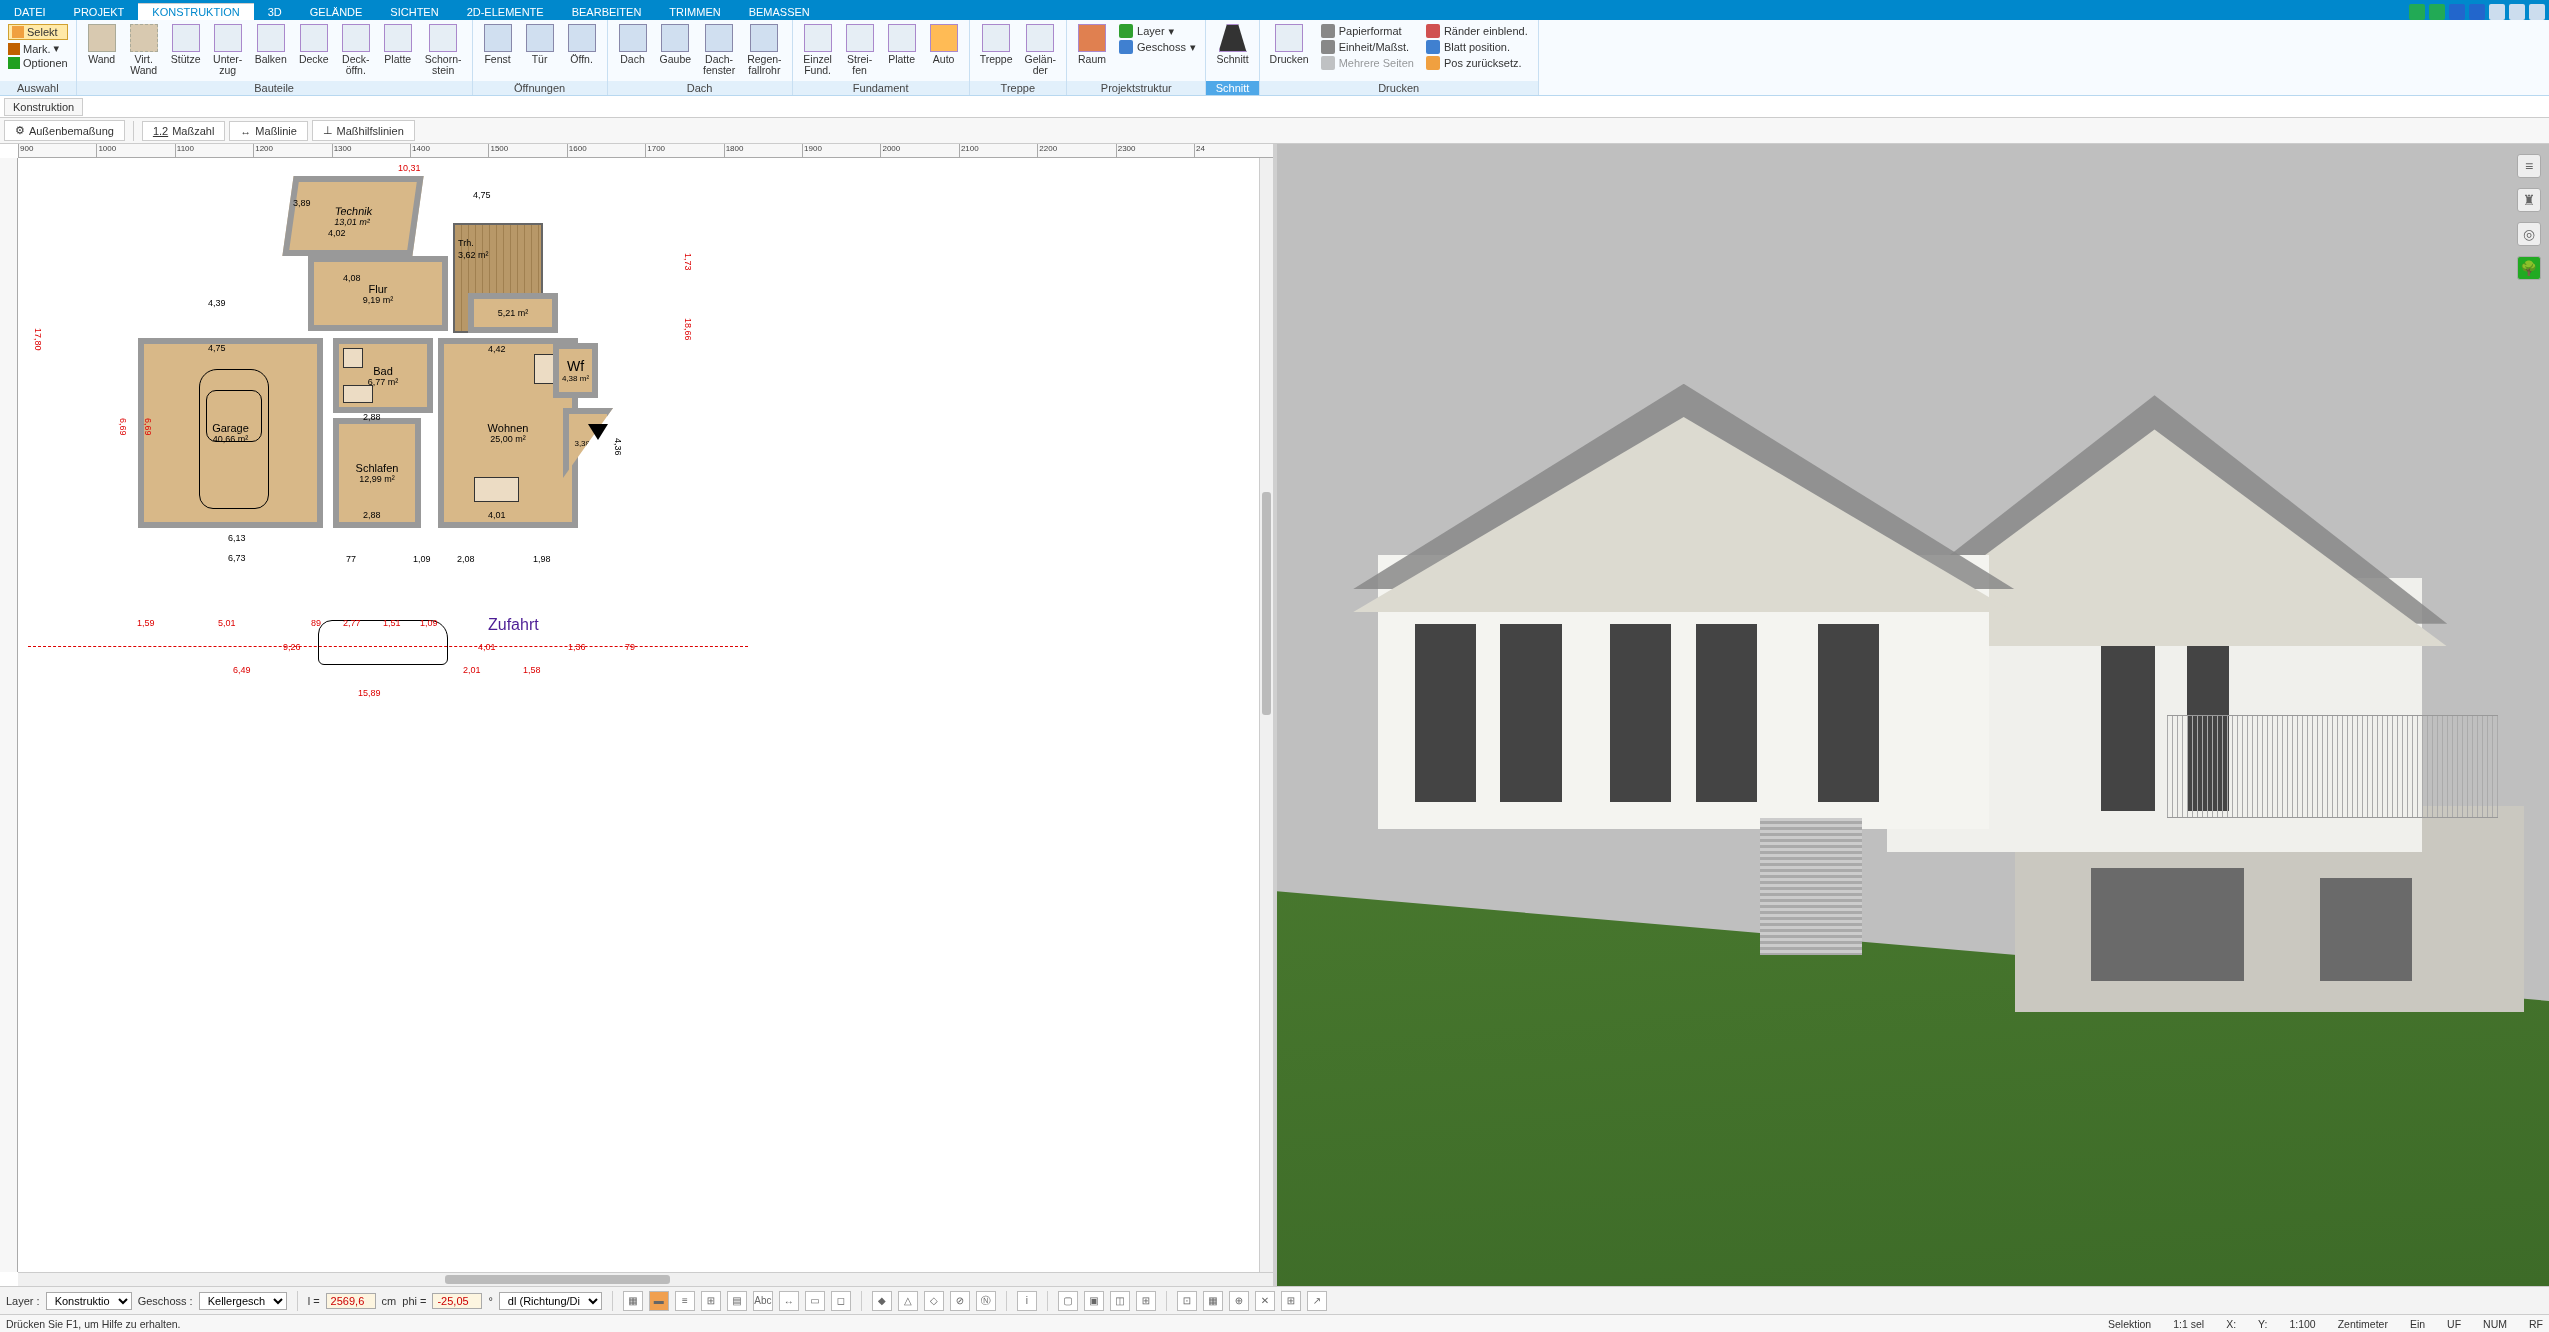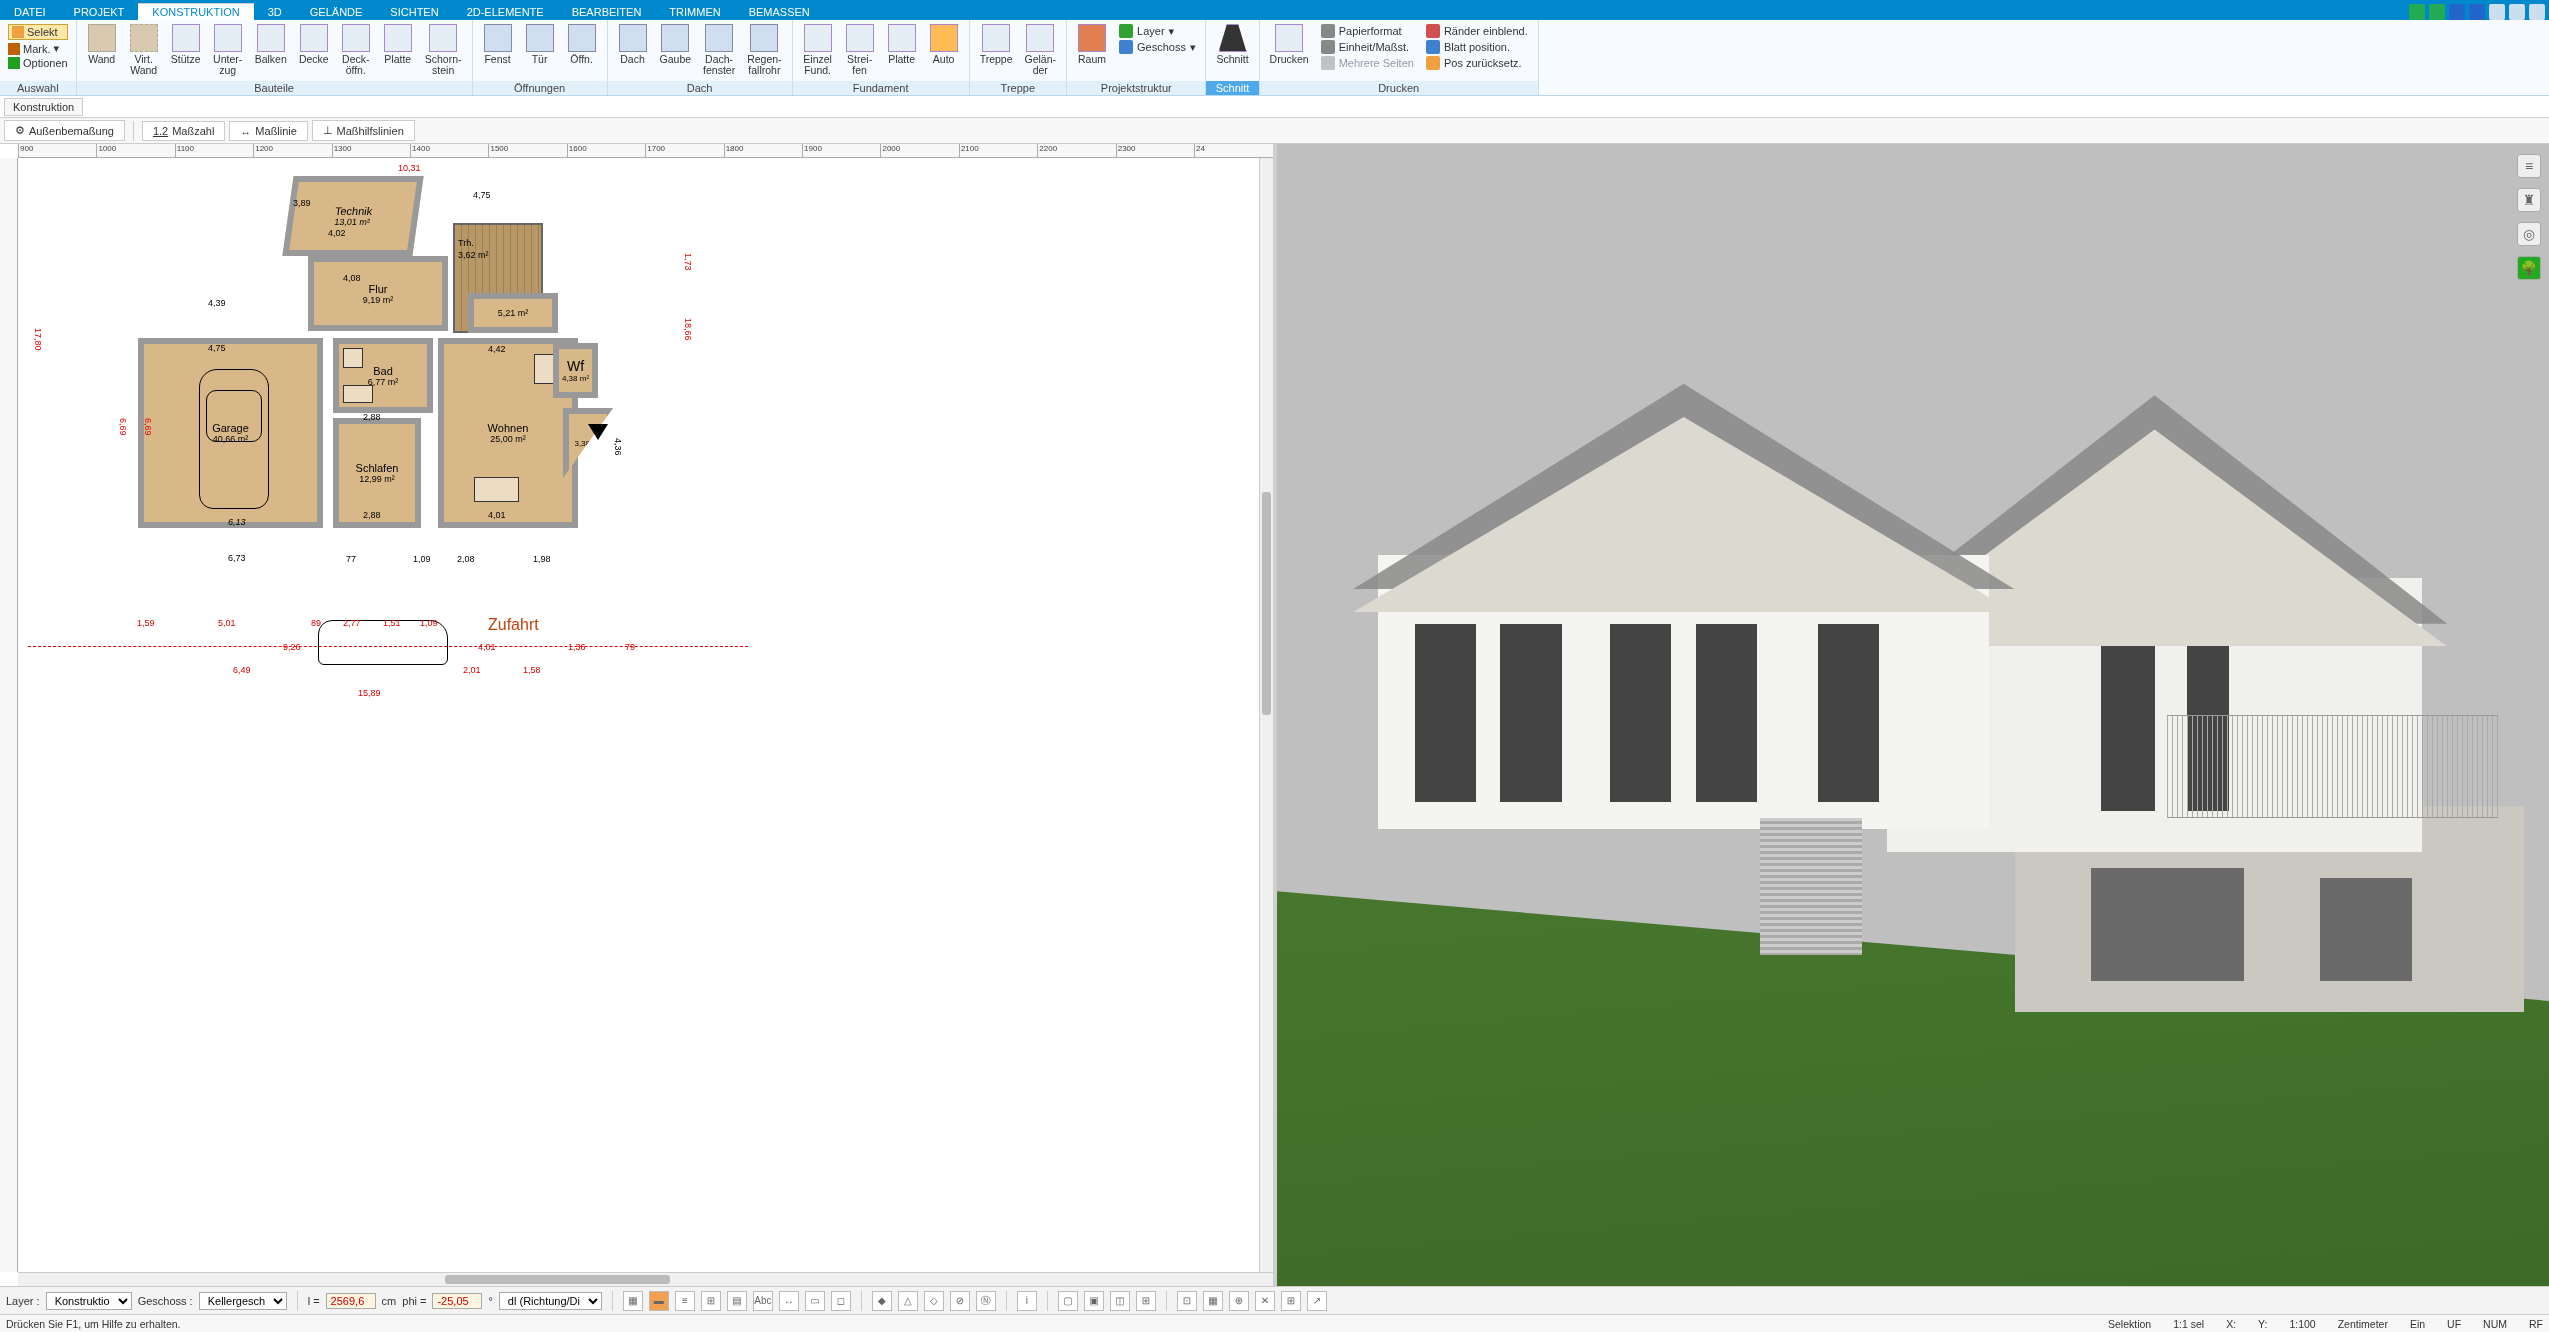--- a/index.html
+++ b/index.html
@@ -59,21 +59,21 @@
 .floorplan { position: absolute; top: 14px; left: 18px; right: 0; bottom: 14px; background: #fff; }
 .fp-container { position:absolute; top:10px; left:40px; width:680px; height:560px; }
 .room { position: absolute; background: #d8b888; border: 6px solid #999; font-size: 10px; display:flex; flex-direction:column; align-items:center; justify-content:center; color:#000; }
 .room .name { font-size: 11px; }
 .room .area { font-size: 9px; }
 .dim { position: absolute; font-size: 9px; color: #000; }
 .dim.red { color: #d00; }
 .car { position:absolute; width:70px; height:140px; border:1.5px solid #000; border-radius: 18px 18px 14px 14px; }
 .car::before { content:""; position:absolute; top:20px; left:6px; right:6px; height:50px; border:1px solid #000; border-radius:10px;}
 
-.zufahrt { position:absolute; font-size: 16px; color:#c2410c; }
+.zufahrt { position:absolute; font-size: 16px; color:#4c1d95; }
 .red-line { position:absolute; border-top: 1px dashed #d00; }
 
 
 .sky { position:absolute; inset:0; background:#bfbfbf; }
 .ground { position:absolute; left:0; right:0; bottom:0; height:48%; background: linear-gradient(175deg, #4a7a2f 0%, #3d6b28 100%); clip-path: polygon(0 28%, 100% 48%, 100% 100%, 0 100%); }
 .house-body { position:absolute; left:8%; top:36%; width:48%; height:24%; background:#f4f4f0; }
 .house-roof1 { position:absolute; left:6%; top:21%; width:52%; height:18%; background:#888; clip-path: polygon(0 100%, 50% 0, 100% 100%); opacity:0.85;}
 .house-roof1b { position:absolute; left:6%; top:23%; width:52%; height:18%; background:#dcdad0; clip-path: polygon(0 100%, 50% 5%, 100% 100%);}
 .house-body2 { position:absolute; left:48%; top:38%; width:42%; height:24%; background:#f0f0ec; }
 .house-roof2 { position:absolute; left:46%; top:22%; width:46%; height:20%; background:#888; clip-path: polygon(0 100%, 50% 0, 100% 100%); opacity:0.85;}
@@ -467,21 +467,21 @@
         <div class="dim" style="left:415px; top:22px;">4,75</div>
         <div class="dim red" style="left:340px; top:-5px;">10,31</div>
         <div class="dim" style="left:235px; top:30px;">3,89</div>
         <div class="dim" style="left:270px; top:60px;">4,02</div>
         <div class="dim" style="left:285px; top:105px;">4,08</div>
         <div class="dim" style="left:430px; top:176px;">4,42</div>
         <div class="dim" style="left:305px; top:244px;">2,88</div>
         <div class="dim" style="left:305px; top:342px;">2,88</div>
         <div class="dim" style="left:430px; top:342px;">4,01</div>
         <div class="dim" style="left:150px; top:175px;">4,75</div>
-        <div class="dim" style="left:170px; top:349px;font-style:italic;">6,13</div>
+        <div class="dim" style="left:170px; top:365px;">6,13</div>
         <div class="dim" style="left:170px; top:385px;">6,73</div>
         <div class="dim" style="left:555px; top:270px; writing-mode:vertical-rl;">4,36</div>
         <div class="dim red" style="left:85px; top:250px; writing-mode:vertical-rl;">6,69</div>
         <div class="dim red" style="left:60px; top:250px; writing-mode:vertical-rl;">6,69</div>
         <div class="dim" style="left:288px; top:386px;">77</div>
         <div class="dim" style="left:355px; top:386px;">1,09</div>
         <div class="dim" style="left:399px; top:386px;">2,08</div>
         <div class="dim" style="left:475px; top:386px;">1,98</div>
 
         <div class="zufahrt" style="left:430px; top:448px;">Zufahrt</div>

